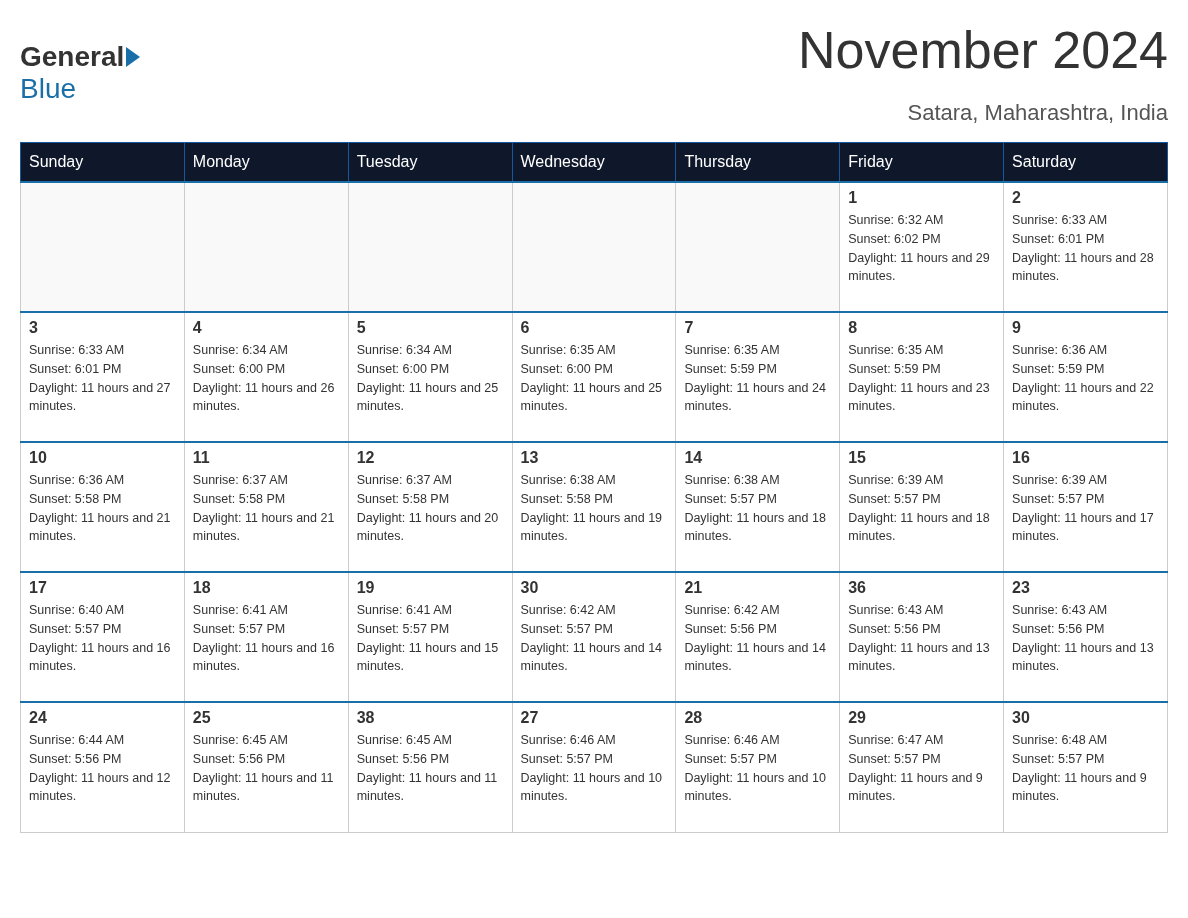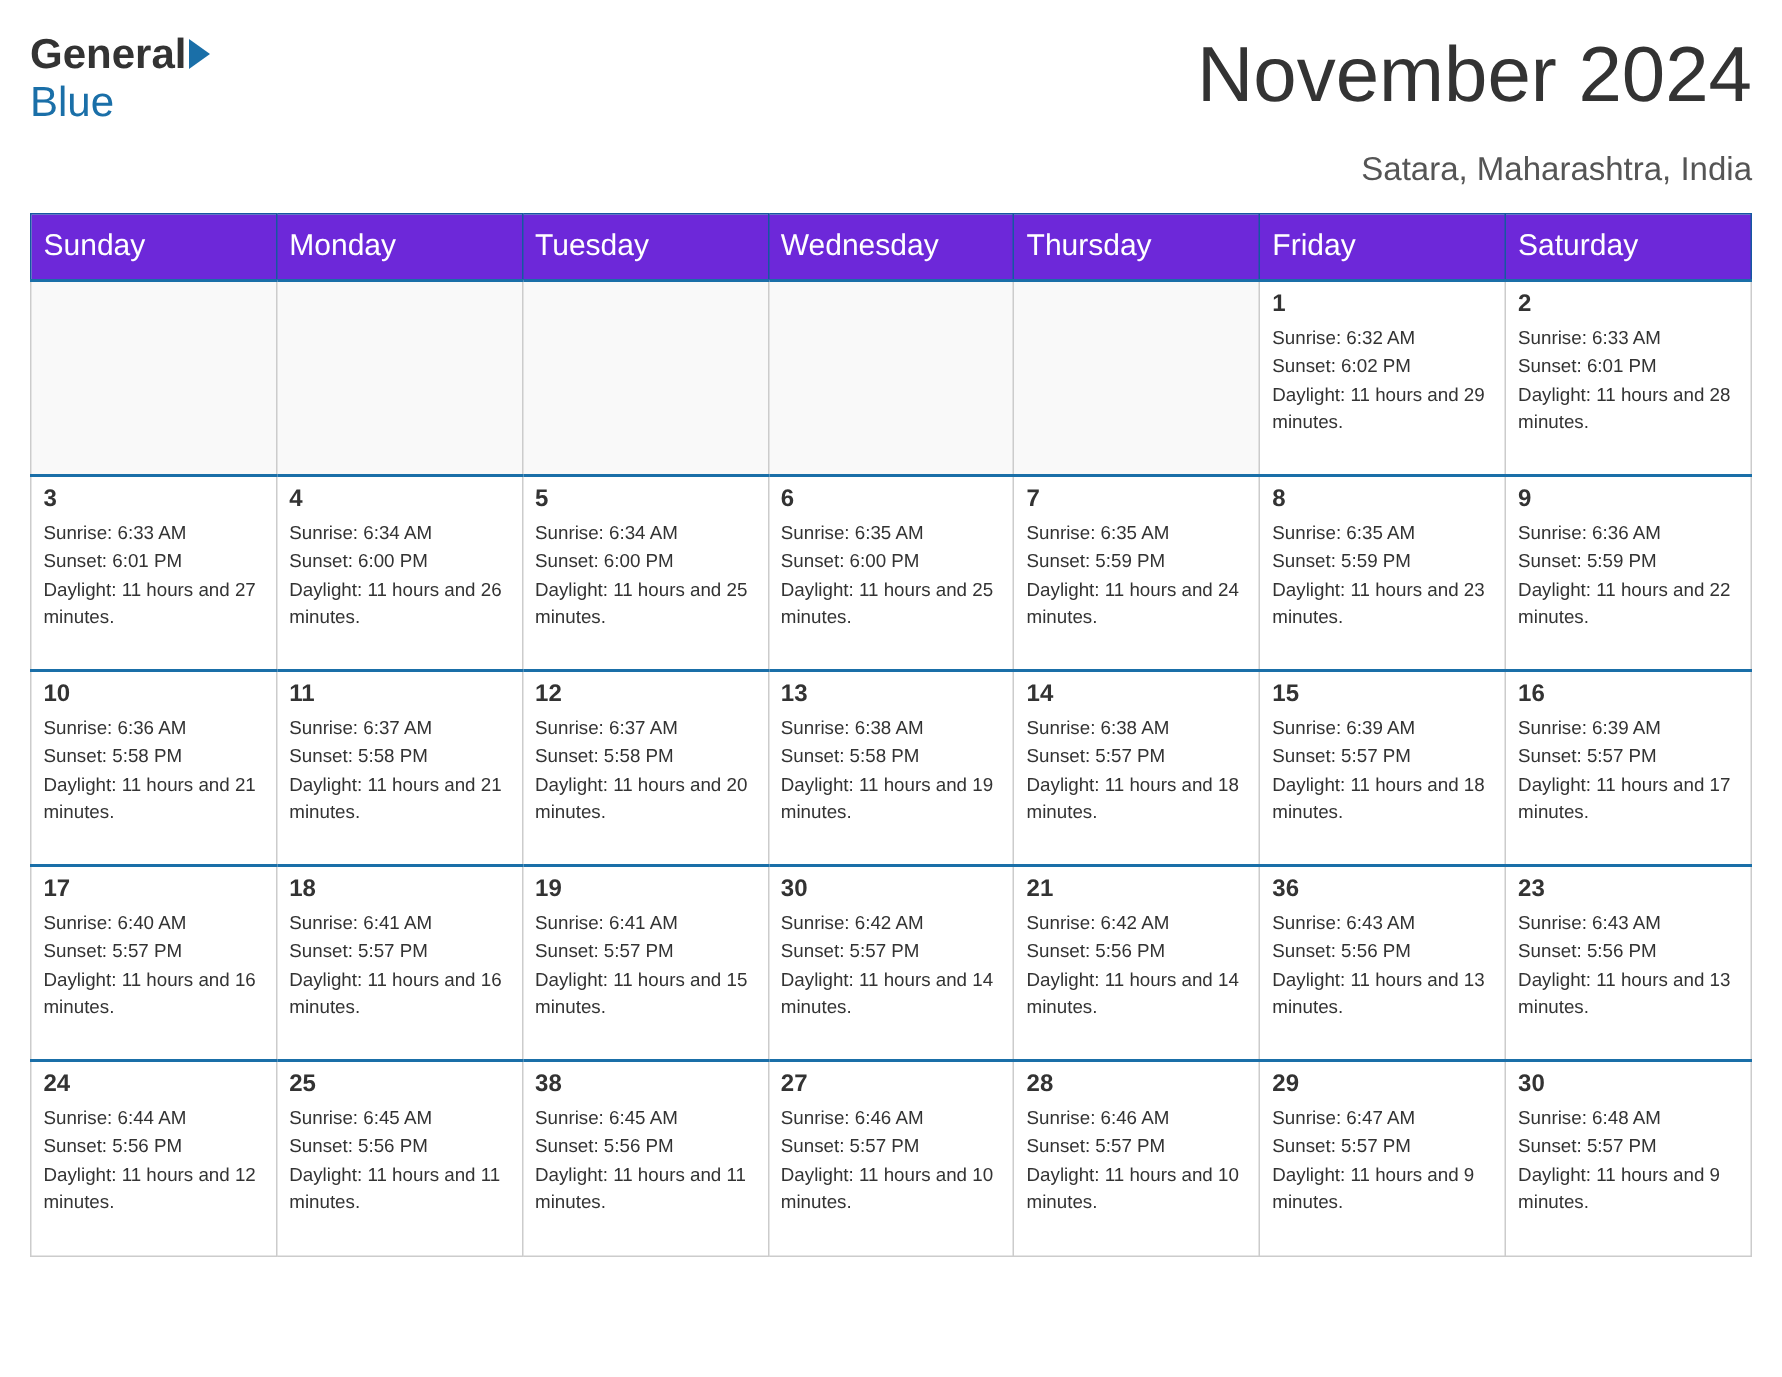--- a/index.html
+++ b/index.html
@@ -13,20 +13,21 @@
     .header {
       display: flex;
       justify-content: space-between;
       align-items: flex-start;
       margin-bottom: 16px;
     }
     .logo {
       display: flex;
       flex-direction: column;
       align-items: flex-start;
+      margin-top: 21px;
     }
     .logo-text {
       display: flex;
       align-items: center;
       font-size: 28px;
       font-weight: bold;
       color: #333;
     }
     .logo-general { color: #333; }
     .logo-arrow {
@@ -42,25 +43,25 @@
     .title-section { text-align: right; }
     .month-year { font-size: 52px; color: #333; font-weight: normal; text-align: center; }
     .location { font-size: 22px; color: #555; margin-top: 20px; }
 
     .calendar {
       width: 100%;
       border-collapse: collapse;
       border: 1px solid #ccc;
     }
     .calendar th {
-      background-color: #6d28d9;
+      background-color: #0f172a;
       color: white;
       padding: 10px 8px;
       text-align: left;
-      font-size: 20px;
+      font-size: 16px;
       font-weight: normal;
       border: 1px solid #1558a0;
     }
     .calendar td {
       vertical-align: top;
       border: 1px solid #ccc;
       padding: 6px 8px;
       width: 14.28%;
       min-height: 110px;
       height: 130px;

